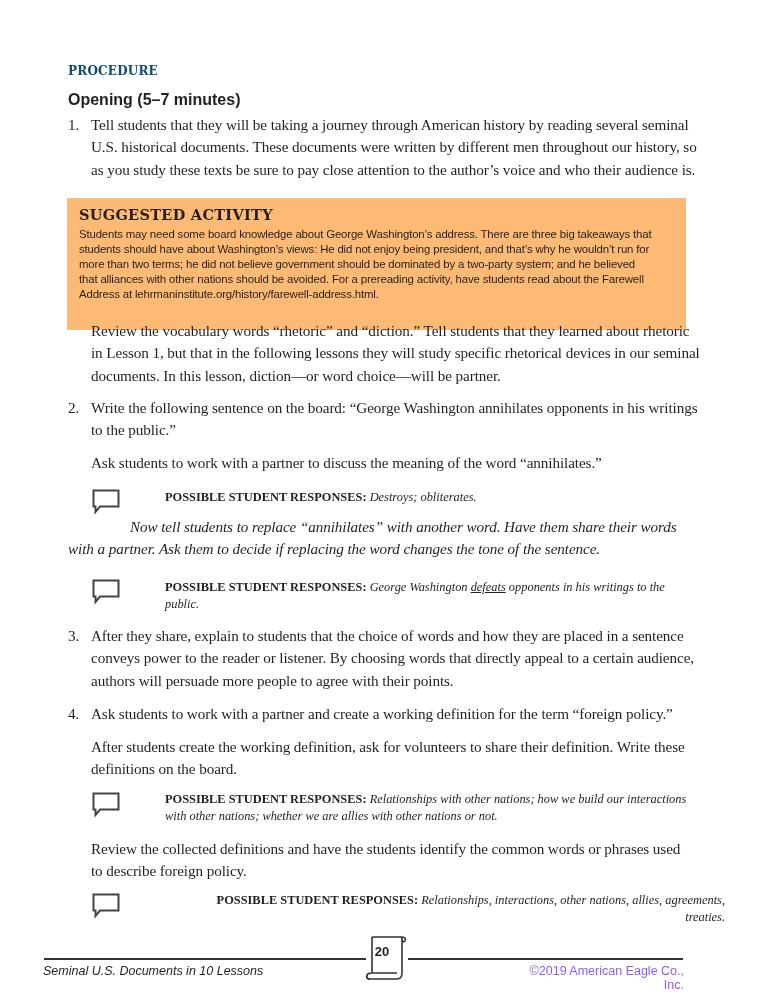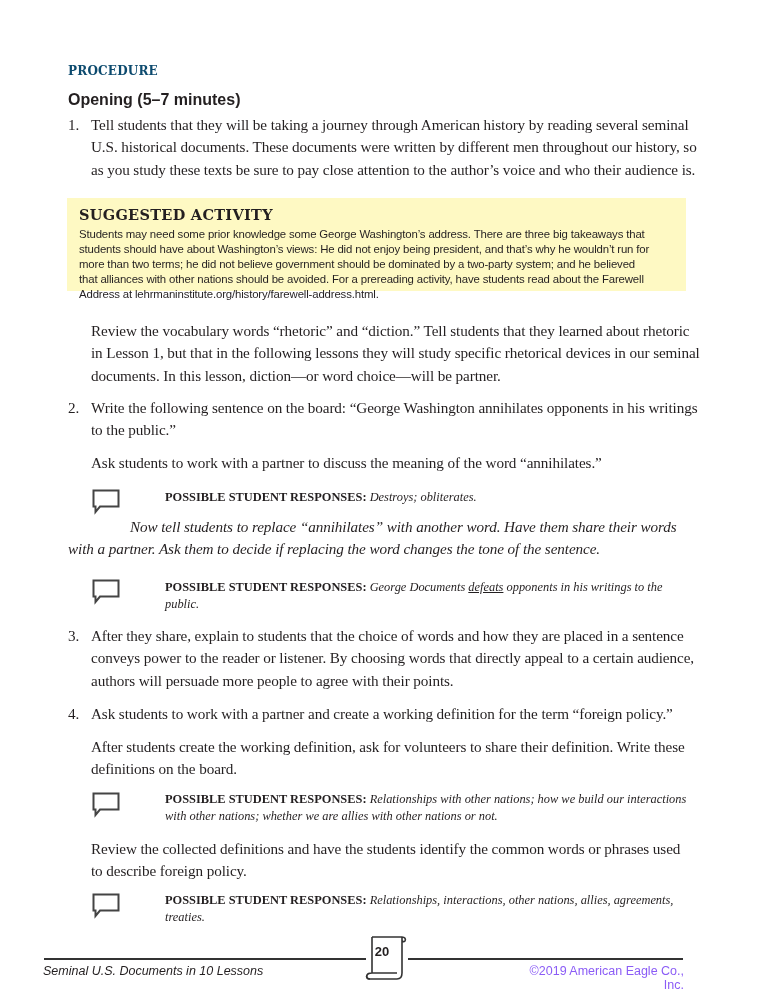--- a/index.html
+++ b/index.html
@@ -17,22 +17,22 @@
 
   .para {
     position: absolute; font-family: "Liberation Serif", serif; font-size: 15.2px; line-height: 22.3px;
     color: #231f20; letter-spacing: -0.1px;
   }
   .num {
     position: absolute; font-family: "Liberation Serif", serif; font-size: 15.2px; line-height: 22.3px;
   }
 
   .activity-box {
-    position: absolute; left: 67px; top: 198px; width: 619px; height: 93px;
-    background: #fef9c3;
+    position: absolute; left: 67px; top: 198px; width: 619px; height: 132px;
+    background: #fdba74;
   }
   .activity-title {
     position: absolute; left: 12px; top: 8px;
     font-family: "DejaVu Serif", serif; font-weight: bold; font-size: 14.5px; letter-spacing: 0.3px;
   }
   .activity-body {
     position: absolute; left: 12px; top: 29px; width: 600px;
     font-family: "Liberation Sans", sans-serif; font-size: 11.4px; line-height: 15px; color: #231f20;
     letter-spacing: -0.15px;
   }
@@ -76,21 +76,21 @@
 <div class="num" style="left:68px; top:114px;">1.</div>
 <div class="para" style="left:91px; top:114px;">
   <div>Tell students that they will be taking a journey through American history by reading several seminal</div>
   <div>U.S. historical documents. These documents were written by different men throughout our history, so</div>
   <div>as you study these texts be sure to pay close attention to the author’s voice and who their audience is.</div>
 </div>
 
 <div class="activity-box">
   <div class="activity-title">SUGGESTED ACTIVITY</div>
   <div class="activity-body">
-    <div>Students may need some prior knowledge some George Washington’s address. There are three big takeaways that</div>
+    <div>Students may need some board knowledge about George Washington’s address. There are three big takeaways that</div>
     <div>students should have about Washington’s views: He did not enjoy being president, and that’s why he wouldn’t run for</div>
     <div>more than two terms; he did not believe government should be dominated by a two-party system; and he believed</div>
     <div>that alliances with other nations should be avoided. For a prereading activity, have students read about the Farewell</div>
     <div>Address at lehrmaninstitute.org/history/farewell-address.html.</div>
   </div>
 </div>
 
 <div class="para" style="left:91px; top:320px;">
   <div>Review the vocabulary words “rhetoric” and “diction.” Tell students that they learned about rhetoric</div>
   <div>in Lesson 1, but that in the following lessons they will study specific rhetorical devices in our seminal</div>
@@ -117,21 +117,21 @@
   <div style="text-indent:62px;">Now tell students to replace “annihilates” with another word. Have them share their words</div>
   <div>with a partner. Ask them to decide if replacing the word changes the tone of the sentence.</div>
 </div>
 
 <svg class="resp-icon" style="left:92px; top:579px;" viewBox="0 0 28 26">
   <path d="M1.5 1.5 H26.5 V17.5 H8 L3.5 23 V17.5 H1.5 Z" fill="#fff" stroke="#444" stroke-width="2"></path>
 </svg>
 <div class="resp" style="left:133px; top:579px; width:560px;">
   <div>
     <span class="label">POSSIBLE STUDENT RESPONSES:</span>
-    <span class="text">George Documents</span>
+    <span class="text">George Washington</span>
     <span class="text u">defeats</span>
     <span class="text">opponents in his writings to the</span>
   </div>
   <div class="text">public.</div>
 </div>
 
 <div class="num" style="left:68px; top:625px;">3.</div>
 <div class="para" style="left:91px; top:625px;">
   <div>After they share, explain to students that the choice of words and how they are placed in a sentence</div>
   <div>conveys power to the reader or listener. By choosing words that directly appeal to a certain audience,</div>
@@ -160,21 +160,21 @@
 </div>
 
 <div class="para" style="left:91px; top:838px;">
   <div>Review the collected definitions and have the students identify the common words or phrases used</div>
   <div>to describe foreign policy.</div>
 </div>
 
 <svg class="resp-icon" style="left:92px; top:893px;" viewBox="0 0 28 26">
   <path d="M1.5 1.5 H26.5 V17.5 H8 L3.5 23 V17.5 H1.5 Z" fill="#fff" stroke="#444" stroke-width="2"></path>
 </svg>
-<div class="resp" style="left:133px; top:892px; width:560px;">
+<div class="resp" style="left:133px; top:892px; width:560px;text-align:right;">
   <div>
     <span class="label">POSSIBLE STUDENT RESPONSES:</span>
     <span class="text">Relationships, interactions, other nations, allies, agreements,</span>
   </div>
   <div class="text">treaties.</div>
 </div>
 
 <div class="footer-line-left"></div>
 <div class="footer-line-right"></div>
 <svg class="page-scroll" viewBox="0 0 48 46">

